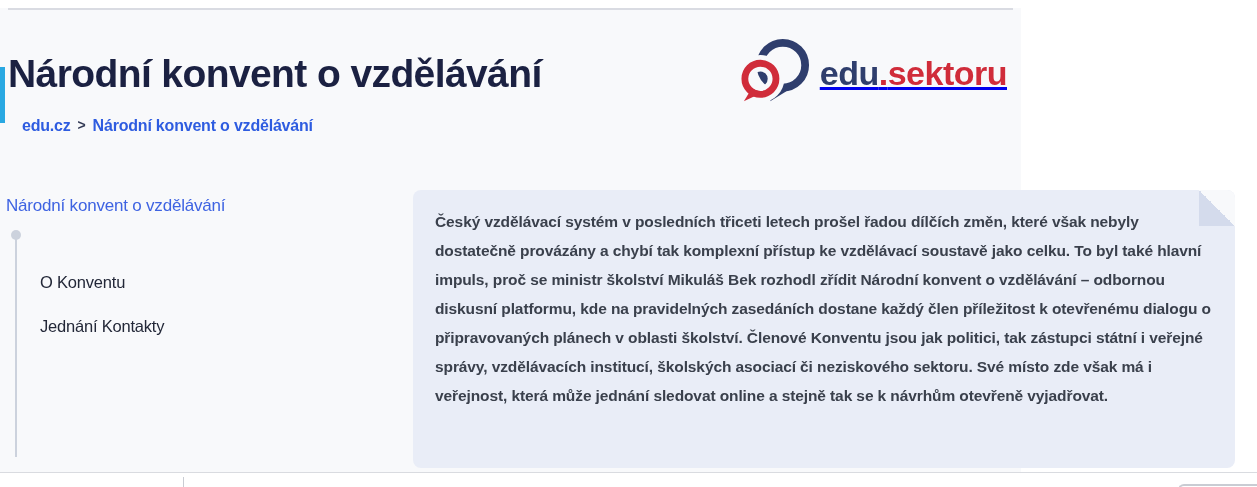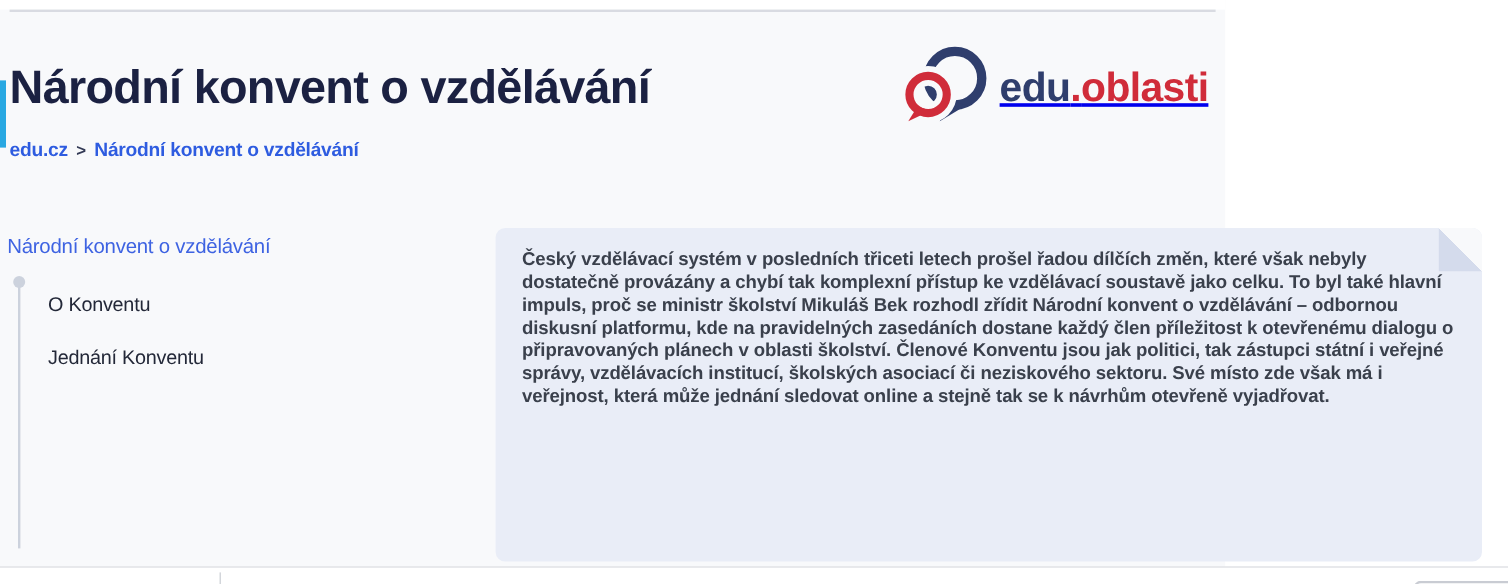--- a/index.html
+++ b/index.html
@@ -21,21 +21,21 @@
   .accent-bar {
     position:absolute; left:0; top:67px; width:5px; height:56px;
     background:#29a8e2;
   }
   .page-title {
     position:absolute; left:8px; top:52px;
     font-size:39px; font-weight:700; letter-spacing:-0.6px;
     color:#1b2142; white-space:nowrap;
   }
   .breadcrumb {
-    position:absolute; left:8px; top:117px;
+    position:absolute; left:22px; top:117px;
     font-size:16px; font-weight:600; letter-spacing:-0.2px;
     display:flex; gap:7px; align-items:flex-start;
   }
   .breadcrumb a { color:#2e5ce0; text-decoration:none; }
   .breadcrumb .sep { color:#333a55; font-size:14px; }
 
   
   .logo {
     position:absolute; top:38px; right:14px; height:70px;
     display:flex; align-items:center; gap:10px;
@@ -60,37 +60,37 @@
     position:absolute; left:15px; top:237px; width:2px; height:220px;
     background:#ccd2dd;
   }
   .subnav {
     position:absolute; left:40px; top:238px; list-style:none;
   }
   .subnav li { height:44px; }
   .subnav a {
     display:inline-block; padding-top:7px;
     font-size:16.5px; font-weight:500; letter-spacing:-0.2px;
-    color:#232838; text-decoration:none; white-space:nowrap;
+    color:#232838; text-decoration:none; white-space:nowrap;margin-top:28px;
   }
 
   
   .content-note {
     position:absolute; left:413px; top:190px; width:822px; min-height:278px;
     background:#e9edf7; border-radius:8px;
   }
   .fold {
     position:absolute; top:0; right:0; width:36px; height:36px;
     background:linear-gradient(225deg,#f8f9fb 0%,#f8f9fb 50%,#d4dbec 50%,#d4dbec 100%);
     border-top-right-radius:8px;
   }
   .content-note p {
     padding:17px 24px 18px 22px;
     font-size:15.5px; font-weight:700; letter-spacing:-0.1px;
-    line-height:19px; color:#3a404c;
+    line-height:29px; color:#3a404c;
   }
 
   
   .divider {
     position:absolute; top:472px; left:0; width:1257px; height:0;
     border-top:1px solid #d9dbe0;
   }
   .frag-v {
     position:absolute; left:183px; top:477px; width:1px; height:10px;
     background:#c9ccd3;
@@ -124,30 +124,30 @@
 
         <circle cx="44" cy="30" r="23" fill="none" stroke="#2f3e6d" stroke-width="8"></circle>
         <path d="M38 49 L31 67 L54 53 Z" fill="#2f3e6d"></path>
 
         <circle cx="21" cy="44" r="16" fill="none" stroke="#f8f9fb" stroke-width="17"></circle>
         <path d="M12 54 L2 69 L24 59 Z" fill="#f8f9fb" stroke="#f8f9fb" stroke-width="6"></path>
         <circle cx="21" cy="44" r="16" fill="none" stroke="#d02c3a" stroke-width="7"></circle>
         <path d="M12 54 L4 67 L23 58 Z" fill="#d02c3a"></path>
       </svg>
     </span>
-    <span class="logo-text"><span class="lt-primary">edu</span><span class="lt-accent">.</span><span class="lt-accent">oblasti</span></span>
+    <span class="logo-text"><span class="lt-primary">edu</span><span class="lt-accent">.</span><span class="lt-accent">sektoru</span></span>
   </a>
 
   <a href="#" class="sidebar-active">Národní konvent o vzdělávání</a>
   <div class="rail-dot"></div>
   <div class="rail-line"></div>
 
   <ul class="subnav">
     <li><a href="#">O Konventu</a></li>
-    <li><a href="#">Jednání Konventu</a></li>
+    <li><a href="#">Jednání Kontakty</a></li>
   </ul>
 
   <div class="content-note">
     <div class="fold"></div>
     <p>Český vzdělávací systém v posledních třiceti letech prošel řadou dílčích změn, které však nebyly dostatečně provázány a chybí tak komplexní přístup ke vzdělávací soustavě jako celku. To byl také hlavní impuls, proč se ministr školství Mikuláš Bek rozhodl zřídit Národní konvent o vzdělávání – odbornou diskusní platformu, kde na pravidelných zasedáních dostane každý člen příležitost k otevřenému dialogu o připravovaných plánech v oblasti školství. Členové Konventu jsou jak politici, tak zástupci státní i veřejné správy, vzdělávacích institucí, školských asociací či neziskového sektoru. Své místo zde však má i veřejnost, která může jednání sledovat online a stejně tak se k návrhům otevřeně vyjadřovat.</p>
   </div>
 </div>
 
 <div class="divider"></div>
 <div class="frag-v"></div>

